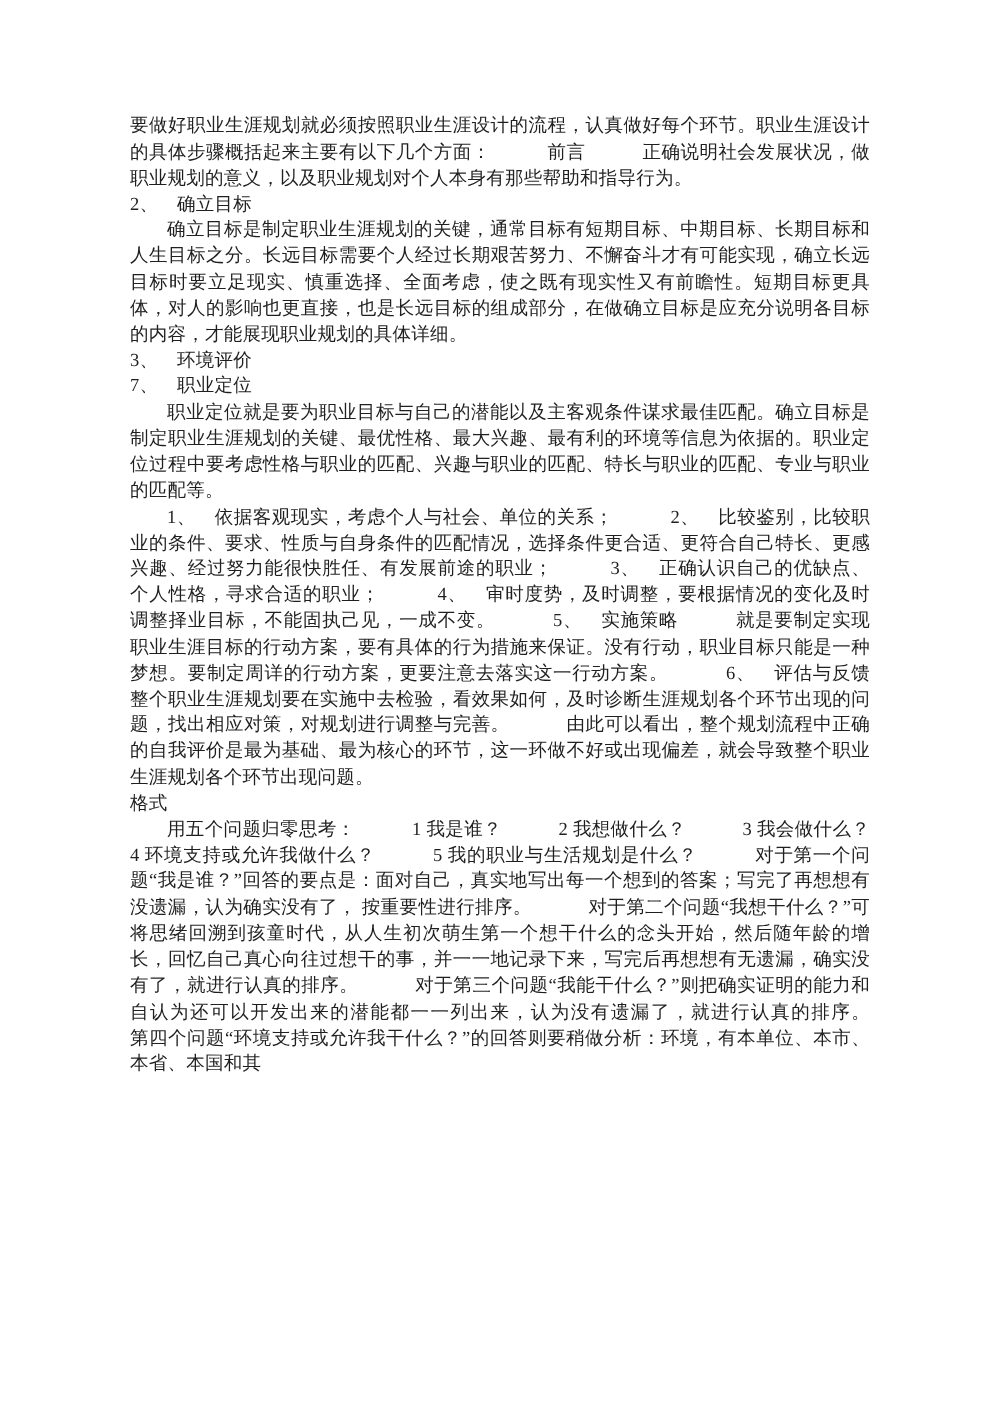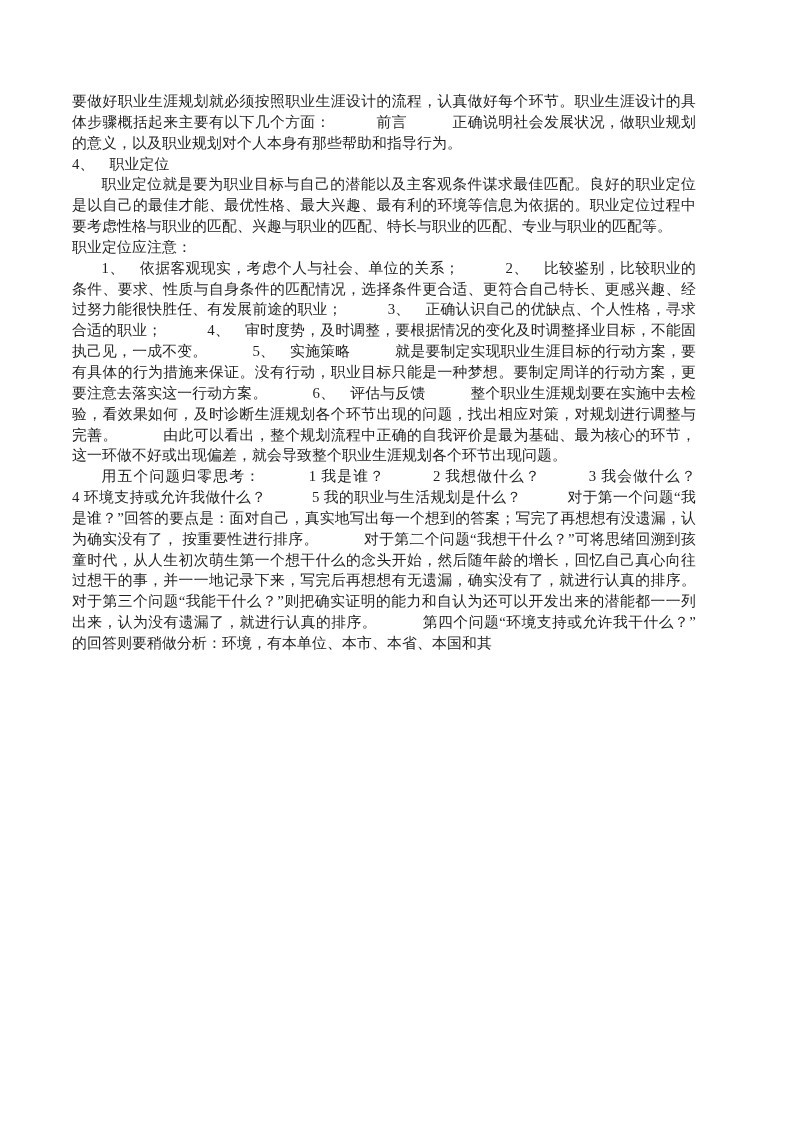--- a/index.html
+++ b/index.html
@@ -10,21 +10,21 @@
   body {
     width: 793px;
     height: 1122px;
     overflow: hidden;
     position: relative;
   }
   .page {
     box-sizing: border-box;
     width: 793px;
     height: 1122px;
-    padding: 91px 97px 0 72px;
+    padding: 91px 97px 0 104px;
     background: #ffffff;
   }
   .doc {
     font-family: "Liberation Serif", "DejaVu Serif", serif;
     font-size: 14.8px;
     line-height: 20.85px;
     color: #1f1f1f;
     text-align: justify;
     text-justify: inter-ideograph;
     letter-spacing: 0.2px;
@@ -36,19 +36,22 @@
   .doc p.ind {
     text-indent: 2em;
   }
 </style>
 </head>
 <body>
 
 <div class="page">
   <div class="doc">
     <p>要做好职业生涯规划就必须按照职业生涯设计的流程，认真做好每个环节。职业生涯设计的具体步骤概括起来主要有以下几个方面：　　　前言　　　正确说明社会发展状况，做职业规划的意义，以及职业规划对个人本身有那些帮助和指导行为。</p>
-    <p>4、　职业定位</p>
-    <p class="ind">职业定位就是要为职业目标与自己的潜能以及主客观条件谋求最佳匹配。良好的职业定位是以自己的最佳才能、最优性格、最大兴趣、最有利的环境等信息为依据的。职业定位过程中要考虑性格与职业的匹配、兴趣与职业的匹配、特长与职业的匹配、专业与职业的匹配等。</p>
-    <p>职业定位应注意：</p>
+    <p>2、　确立目标</p>
+    <p class="ind">确立目标是制定职业生涯规划的关键，通常目标有短期目标、中期目标、长期目标和人生目标之分。长远目标需要个人经过长期艰苦努力、不懈奋斗才有可能实现，确立长远目标时要立足现实、慎重选择、全面考虑，使之既有现实性又有前瞻性。短期目标更具体，对人的影响也更直接，也是长远目标的组成部分，在做确立目标是应充分说明各目标的内容，才能展现职业规划的具体详细。</p>
+    <p>3、　环境评价</p>
+    <p>7、　职业定位</p>
+    <p class="ind">职业定位就是要为职业目标与自己的潜能以及主客观条件谋求最佳匹配。确立目标是制定职业生涯规划的关键、最优性格、最大兴趣、最有利的环境等信息为依据的。职业定位过程中要考虑性格与职业的匹配、兴趣与职业的匹配、特长与职业的匹配、专业与职业的匹配等。</p>
     <p class="ind">1、　依据客观现实，考虑个人与社会、单位的关系；　　　2、　比较鉴别，比较职业的条件、要求、性质与自身条件的匹配情况，选择条件更合适、更符合自己特长、更感兴趣、经过努力能很快胜任、有发展前途的职业；　　　3、　正确认识自己的优缺点、个人性格，寻求合适的职业；　　　4、　审时度势，及时调整，要根据情况的变化及时调整择业目标，不能固执己见，一成不变。　　　5、　实施策略　　　就是要制定实现职业生涯目标的行动方案，要有具体的行为措施来保证。没有行动，职业目标只能是一种梦想。要制定周详的行动方案，更要注意去落实这一行动方案。　　　6、　评估与反馈　　　整个职业生涯规划要在实施中去检验，看效果如何，及时诊断生涯规划各个环节出现的问题，找出相应对策，对规划进行调整与完善。　　　由此可以看出，整个规划流程中正确的自我评价是最为基础、最为核心的环节，这一环做不好或出现偏差，就会导致整个职业生涯规划各个环节出现问题。</p>
+    <p>格式</p>
     <p class="ind">用五个问题归零思考：　　　1 我是谁？　　　2 我想做什么？　　　3 我会做什么？　　4 环境支持或允许我做什么？　　　5 我的职业与生活规划是什么？　　　对于第一个问题“我是谁？”回答的要点是：面对自己，真实地写出每一个想到的答案；写完了再想想有没遗漏，认为确实没有了， 按重要性进行排序。　　　对于第二个问题“我想干什么？”可将思绪回溯到孩童时代，从人生初次萌生第一个想干什么的念头开始，然后随年龄的增长，回忆自己真心向往过想干的事，并一一地记录下来，写完后再想想有无遗漏，确实没有了，就进行认真的排序。　　　对于第三个问题“我能干什么？”则把确实证明的能力和自认为还可以开发出来的潜能都一一列出来，认为没有遗漏了，就进行认真的排序。　　　第四个问题“环境支持或允许我干什么？”的回答则要稍做分析：环境，有本单位、本市、本省、本国和其</p>
   </div>
 </div>
 
 </body></html>

